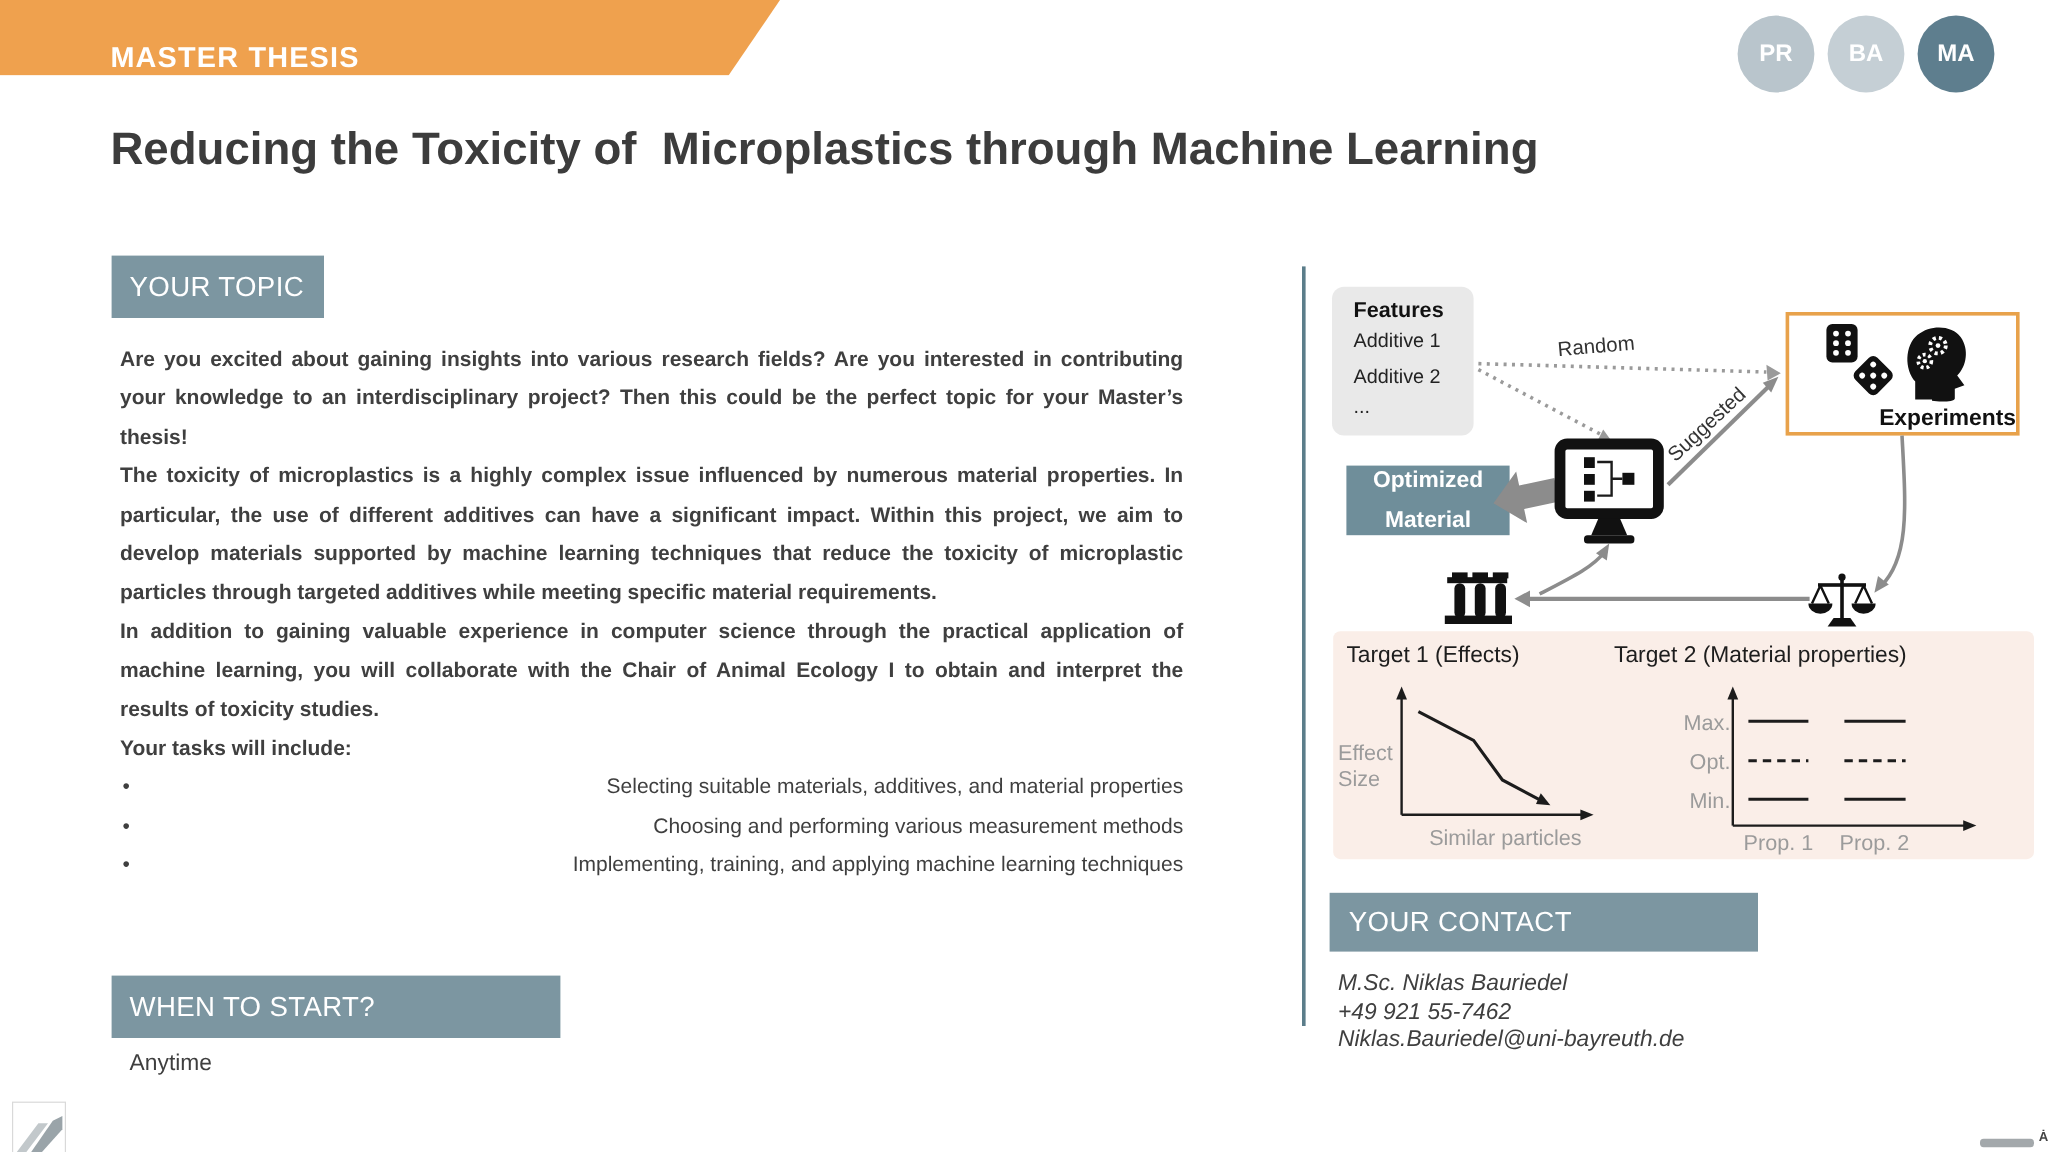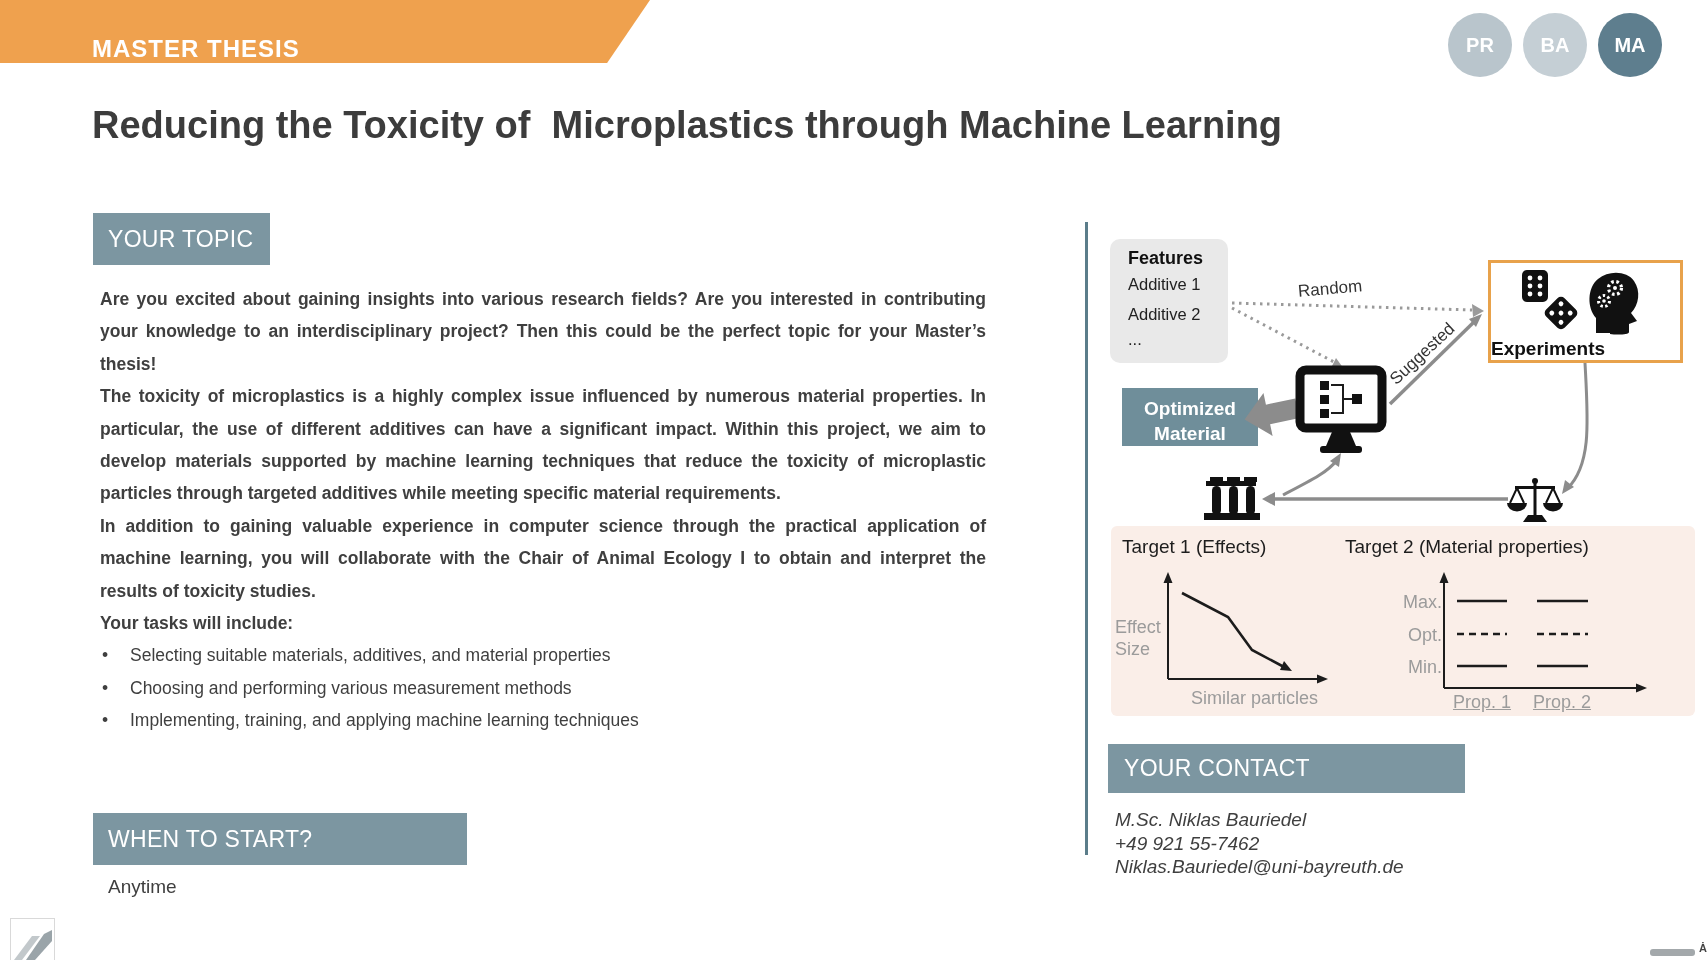--- a/index.html
+++ b/index.html
@@ -22,53 +22,53 @@
                 color:#3c3c3c; white-space:pre-wrap; }
 
   .section-head { position:absolute; background:#7c96a1; color:#fff; font-size:23px; display:flex; align-items:center; padding-left:15px; letter-spacing:0.3px; }
   .head-topic { left:93px; top:213px; width:177px; height:52px; }
   .head-start { left:93px; top:813px; width:374px; height:52px; }
   .head-contact { left:1108px; top:744px; width:357px; height:49px; padding-left:16px; }
 
   .body-text { position:absolute; left:100px; top:283px; width:886px; font-size:17.5px; line-height:32.4px; color:#3f3f3f; }
   .body-text p { text-align:justify;font-weight:bold; }
   .tasks { list-style:none; }
-  .tasks li { padding-left:30px; position:relative; }
+  .tasks li { padding-left:30px; position:relative;text-align:right; }
   .tasks li::before { content:"\2022"; position:absolute; left:2px; }
 
   .anytime { position:absolute; left:108px; top:876px; font-size:19px; }
 
   
   .divider { position:absolute; left:1085px; top:222px; width:3px; height:633px; background:#5b7d8a; }
 
   
   .features-box { position:absolute; left:1110px; top:239px; width:118px; height:124px; background:#e9e9e9; border-radius:10px; }
   .features-title { position:absolute; left:18px; top:9px; font-size:18px; font-weight:bold; color:#111; }
   .feat-item { position:absolute; left:18px; font-size:16.5px; color:#222; }
   .fi-0 { top:36px; } .fi-1 { top:66px; } .fi-2 { top:91px; }
 
   .experiments-box { position:absolute; left:1488px; top:260px; width:195px; height:103px; background:#fff; border:3px solid #e8a24b; }
-  .experiments-label { position:absolute; left:0; top:75px; width:100%; text-align:left; font-size:19px; font-weight:bold; color:#111; }
+  .experiments-label { position:absolute; left:0; top:75px; width:100%; text-align:right; font-size:19px; font-weight:bold; color:#111; }
 
   .optimized-box { position:absolute; left:1122px; top:388px; width:136px; height:58px; background:#6f8e9a; color:#fff;
-                   display:flex; flex-direction:column; align-items:center; justify-content:flex-end; font-size:19px; font-weight:bold; line-height:25px; }
+                   display:flex; flex-direction:column; align-items:center; justify-content:space-between; font-size:19px; font-weight:bold; line-height:25px; }
 
   .lbl-random { position:absolute; left:1298px; top:279px; font-size:17px; color:#333; transform:rotate(-5deg); }
   .lbl-suggested { position:absolute; left:1382px; top:344px; font-size:17px; color:#333; transform:rotate(-43deg); }
 
   
   .targets-box { position:absolute; left:1111px; top:526px; width:584px; height:190px; background:#faeee8; border-radius:6px; }
   .t1-title { position:absolute; left:11px; top:10px; font-size:19px; color:#1d1d1d; }
   .t2-title { position:absolute; left:234px; top:10px; font-size:19px; color:#1d1d1d; }
   .gray-lab { position:absolute; color:#9b9b9b; font-size:18px; }
   .effect-size { left:4px; top:90px; line-height:22px; }
   .similar { left:57px; top:162px; width:150px; text-align:right; }
   .row-lab { left:284px; width:47px; text-align:right; }
   .rl-max { top:66px; } .rl-opt { top:99px; } .rl-min { top:131px; }
-  .col-lab { top:166px; width:60px; text-align:center;text-decoration:underline; }
+  .col-lab { top:166px; width:60px; text-align:center; }
   .cl-1 { left:341px; } .cl-2 { left:421px; }
 
   .contact-block { position:absolute; left:1115px; top:808px; font-size:19px; line-height:23.5px; color:#3f3f3f;font-style:italic; }
 
   
   .corner-logo { position:absolute; left:10px; top:918px; width:45px; height:45px; background:#fff; border:1px solid #d9d9d9; }
   .pointer-widget { position:absolute; left:1650px; top:941px; display:flex; align-items:center; gap:4px; }
   .pointer-bar { width:45px; height:7px; background:#a3a8ab; border-radius:3px; margin-top:8px; }
   .pointer-a { font-size:11px; font-weight:bold; color:#444; line-height:11px; }
 

